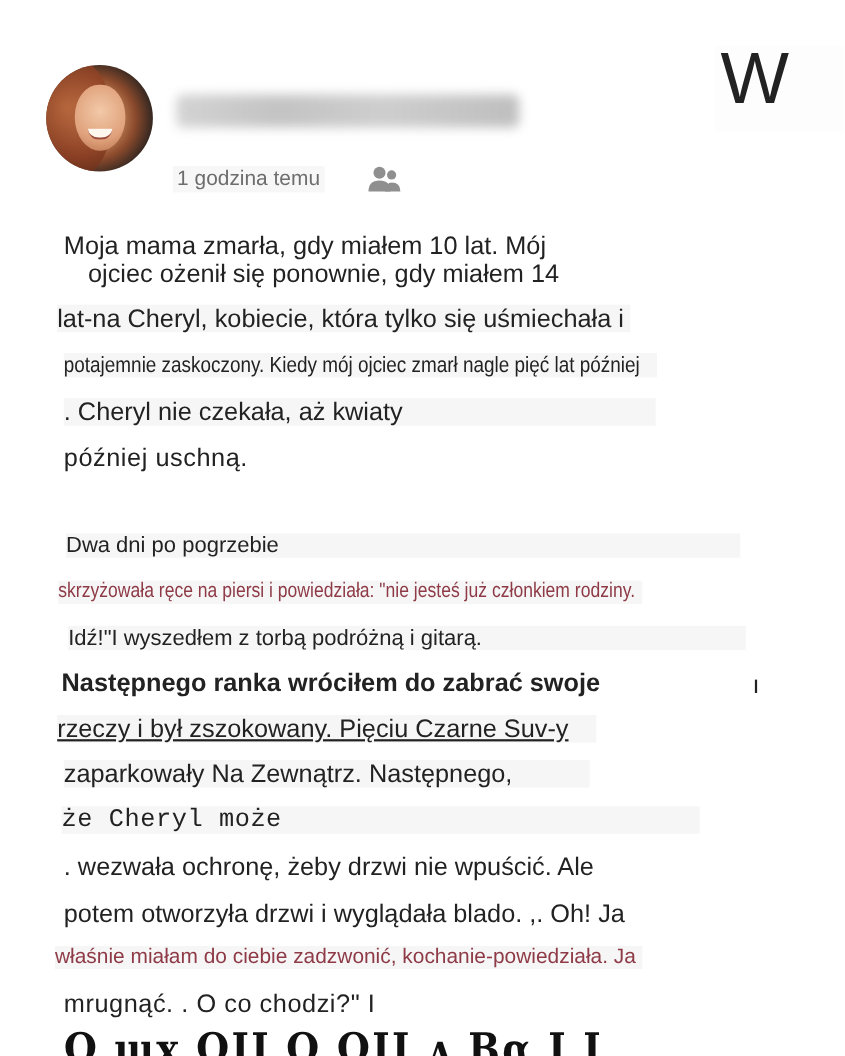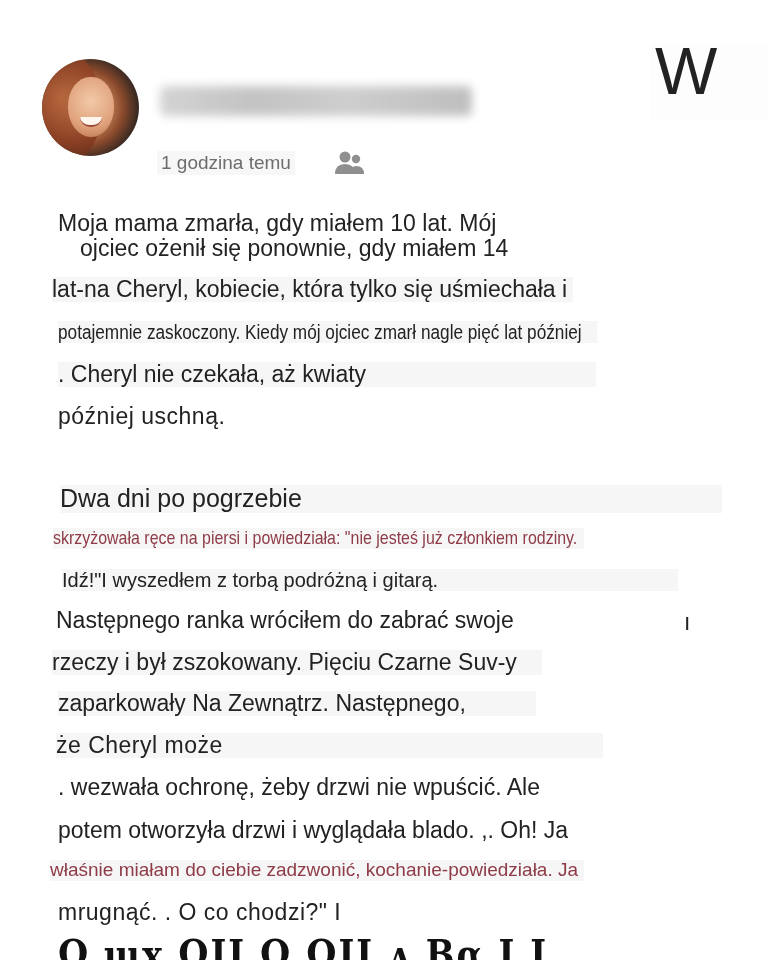--- a/index.html
+++ b/index.html
@@ -51,26 +51,26 @@
 <div class="abs logo">W</div>
 
 <div>
   <div class="line large" style="left:58px;top:193px;margin-top:18px;">Moja mama zmarła, gdy miałem 10 lat. Mój</div>
   <div class="line large" style="left:56px;top:236px;margin-left:24px;">ojciec ożenił się ponownie, gdy miałem 14</div>
   <div class="line large bg" style="left:52px;top:277px;padding-right:6px;">lat-na Cheryl, kobiecie, która tylko się uśmiechała i</div>
   <div class="line narrow bg" style="left:58px;top:321px;transform:scaleX(0.86);font-size:20px;padding-right:18px;">potajemnie zaskoczony. Kiedy mój ojciec zmarł nagle pięć lat później</div>
   <div class="line large bg" style="left:58px;top:362px;padding-right:230px;">. Cheryl nie czekała, aż kwiaty</div>
   <div class="line large" style="left:58px;top:404px;letter-spacing:0.5px;">później uschną.</div>
 
-  <div class="line bg" style="left:60px;top:485px;font-size:25px;padding-right:420px;">Dwa dni po pogrzebie</div>
+  <div class="line bg" style="left:60px;top:485px;font-size:20px;padding-right:420px;">Dwa dni po pogrzebie</div>
   <div class="line narrow red bg" style="left:53px;top:528px;transform:scaleX(0.84);font-size:19px;padding-right:8px;">skrzyżowała ręce na piersi i powiedziała: "nie jesteś już członkiem rodziny.</div>
   <div class="line bg" style="left:62px;top:569px;font-size:20px;padding-right:240px;">Idź!"I wyszedłem z torbą podróżną i gitarą.</div>
-  <div class="line large" style="left:56px;top:608px;">Następnego ranka wróciłem do zabrać swoje</div>
+  <div class="line large" style="left:56px;top:608px;font-weight:bold;">Następnego ranka wróciłem do zabrać swoje</div>
   <div class="line large" style="left:684px;top:610px;">ı</div>
-  <div class="line large bg" style="left:52px;top:650px;padding-right:25px;">rzeczy i był zszokowany. Pięciu Czarne Suv-y</div>
+  <div class="line large bg" style="left:52px;top:650px;padding-right:25px;text-decoration:underline;">rzeczy i był zszokowany. Pięciu Czarne Suv-y</div>
   <div class="line large bg" style="left:58px;top:691px;padding-right:70px;">zaparkowały Na Zewnątrz. Następnego,</div>
-  <div class="line large bg" style="left:56px;top:733px;padding-right:380px;letter-spacing:0.5px;">że Cheryl może</div>
+  <div class="line large bg" style="left:56px;top:733px;padding-right:380px;letter-spacing:0.5px;font-family:Liberation Mono, monospace;">że Cheryl może</div>
   <div class="line large" style="left:58px;top:775px;">. wezwała ochronę, żeby drzwi nie wpuścić. Ale</div>
   <div class="line large" style="left:58px;top:818px;">potem otworzyła drzwi i wyglądała blado. ,. Oh! Ja</div>
   <div class="line red bg" style="left:50px;top:860px;font-size:19px;padding-right:6px;">właśnie miałam do ciebie zadzwonić, kochanie-powiedziała. Ja</div>
   <div class="line large" style="left:58px;top:900px;letter-spacing:0.5px;">mrugnąć. . O co chodzi?" I</div>
   <div class="line abs garbled">Ω ɯx ΩΙΙ Ω ΩΙΙ ʌ Βα Ι Ι</div>
 </div>
 
 </body></html>

